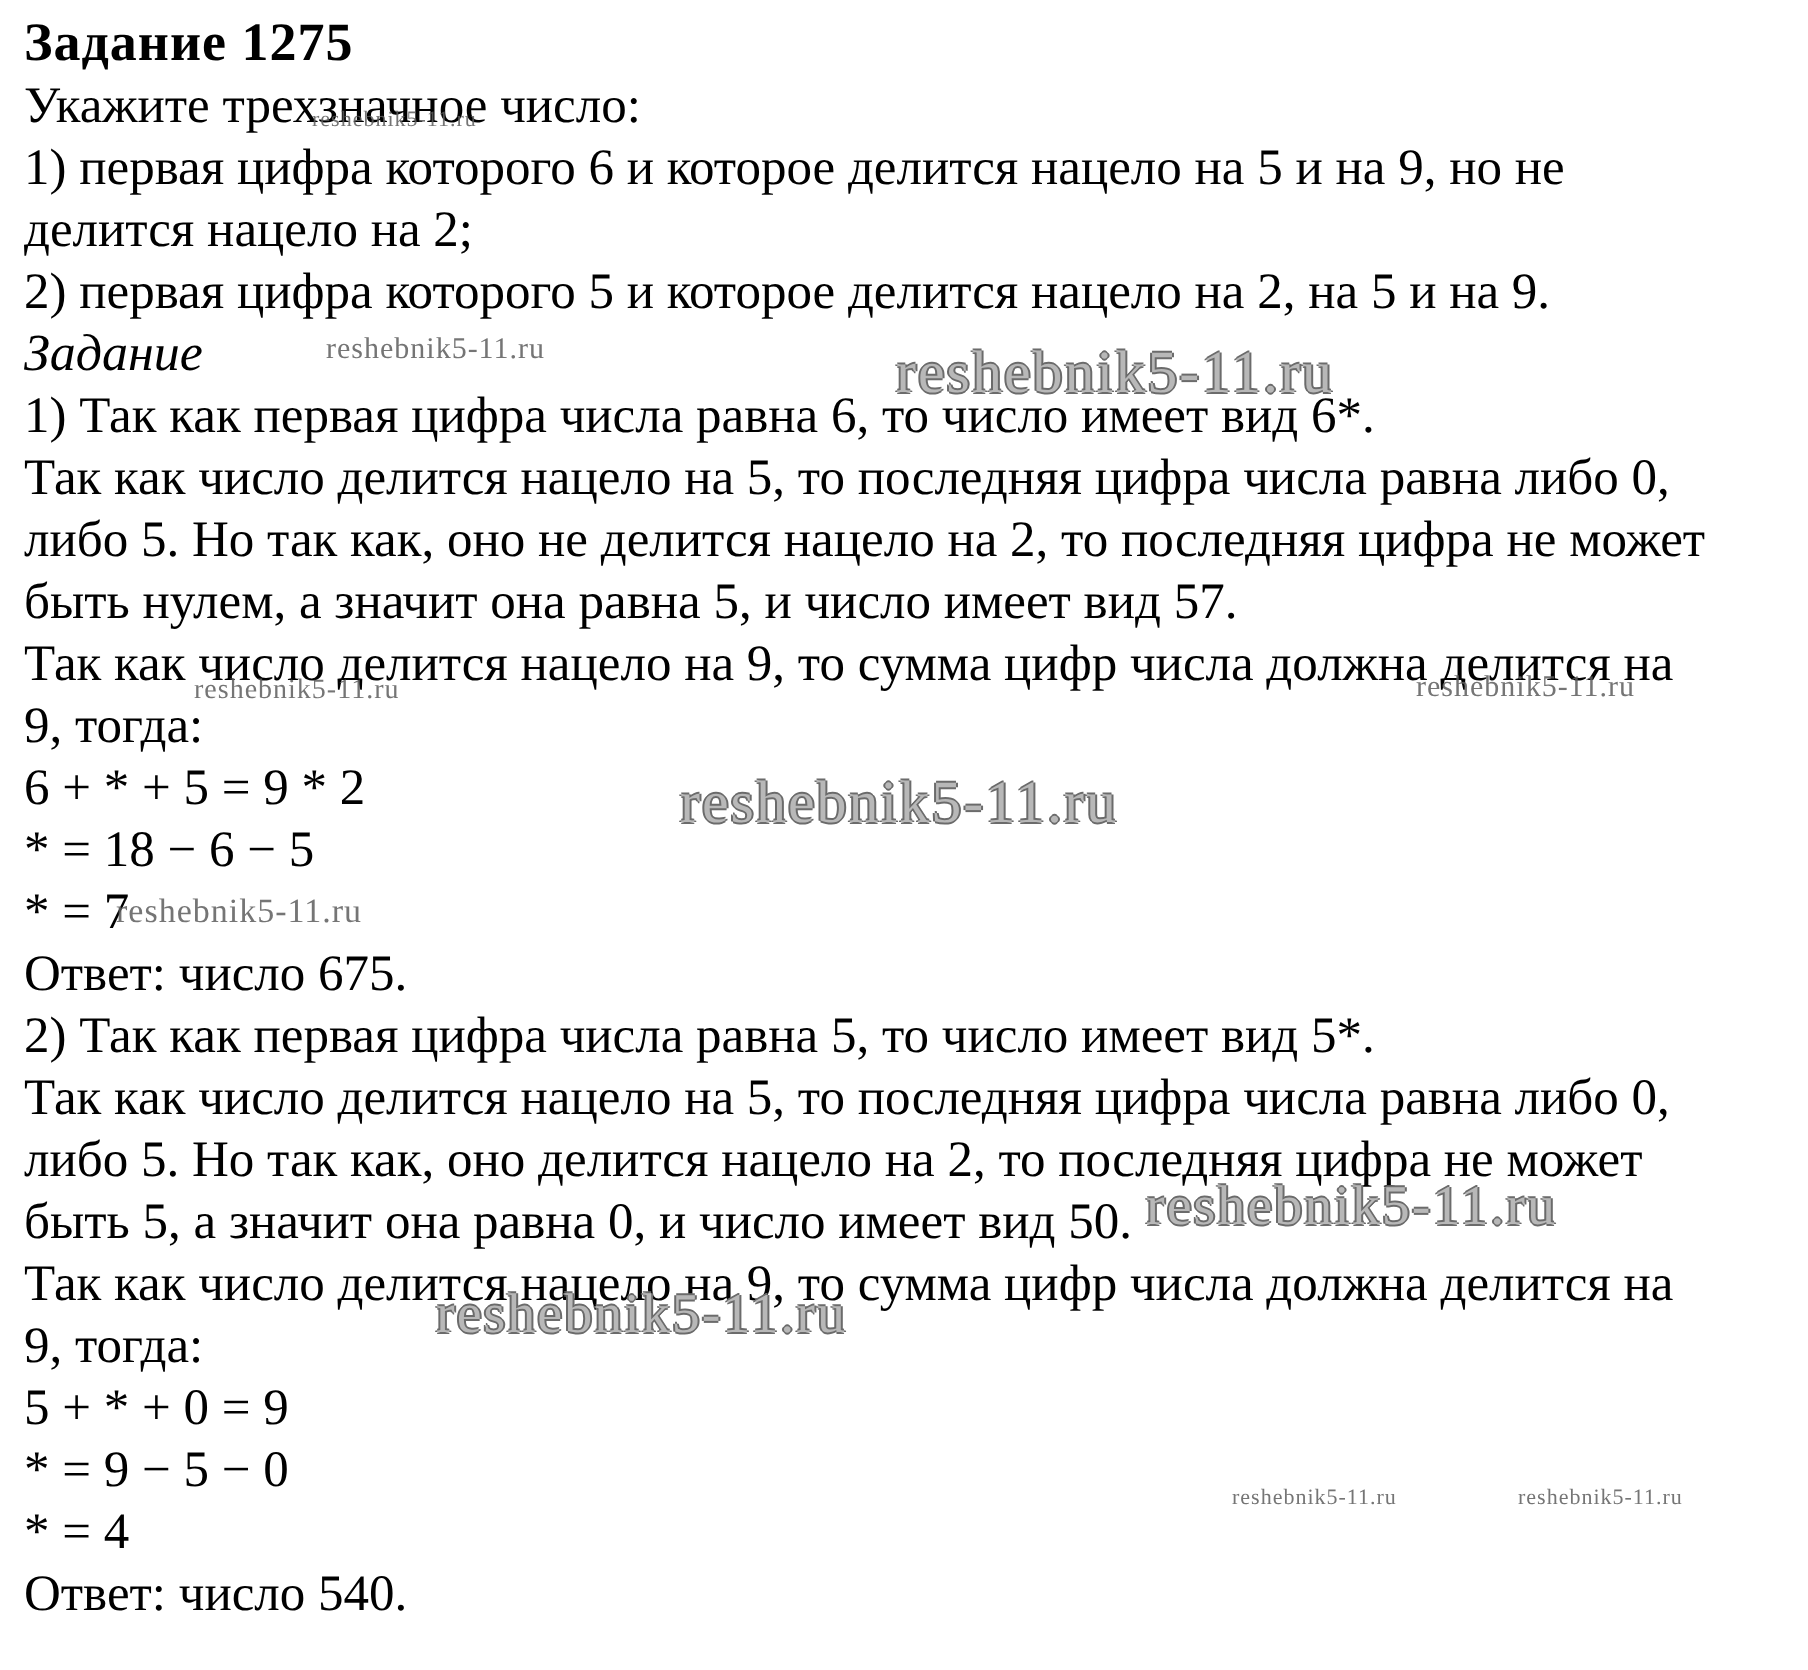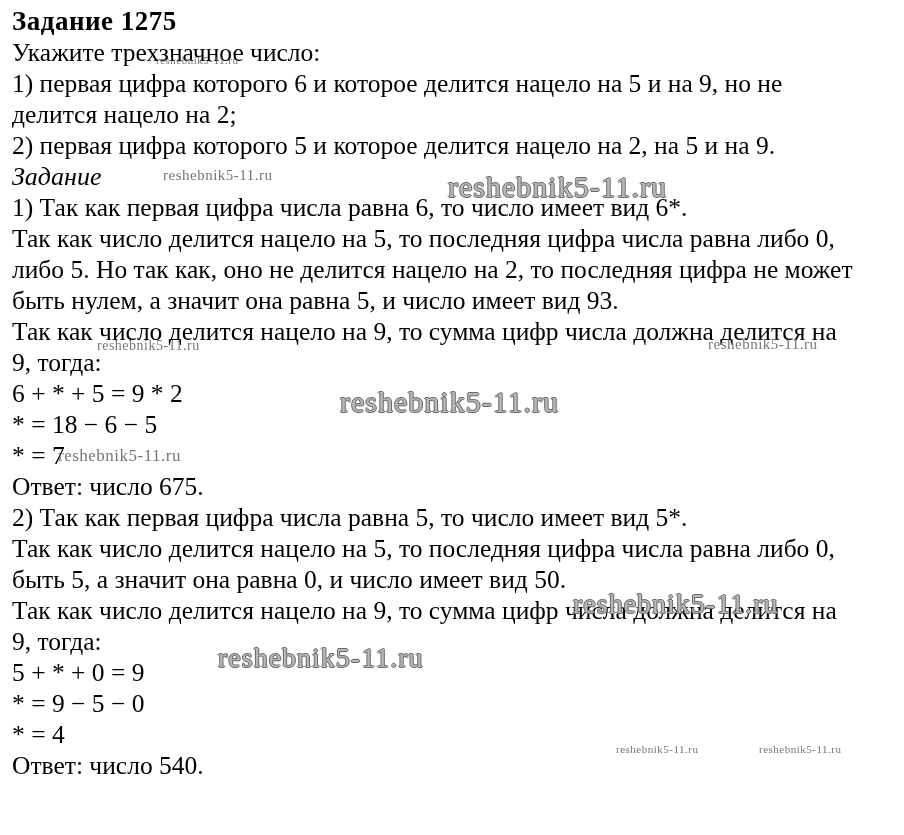--- a/index.html
+++ b/index.html
@@ -71,29 +71,30 @@
     <h1 class="doc-title">Задание 1275</h1>
     <div>
         <div class="line">Укажите трехзначное число:</div>
         <div class="line">1) первая цифра которого 6 и которое делится нацело на 5 и на 9, но не</div>
         <div class="line">делится нацело на 2;</div>
         <div class="line">2) первая цифра которого 5 и которое делится нацело на 2, на 5 и на 9.</div>
         <div class="line italic">Задание</div>
         <div class="line">1) Так как первая цифра числа равна 6, то число имеет вид 6*.</div>
         <div class="line">Так как число делится нацело на 5, то последняя цифра числа равна либо 0,</div>
         <div class="line">либо 5. Но так как, оно не делится нацело на 2, то последняя цифра не может</div>
-        <div class="line">быть нулем, а значит она равна 5, и число имеет вид 93.</div>
+        <div class="line">быть нулем, а значит она равна 5, и число имеет вид 57.</div>
         <div class="line">Так как число делится нацело на 9, то сумма цифр числа должна делится на</div>
         <div class="line">9, тогда:</div>
         <div class="line">6 + * + 5 = 9 * 2</div>
         <div class="line">* = 18 − 6 − 5</div>
         <div class="line">* = 7</div>
         <div class="line">Ответ: число 675.</div>
         <div class="line">2) Так как первая цифра числа равна 5, то число имеет вид 5*.</div>
         <div class="line">Так как число делится нацело на 5, то последняя цифра числа равна либо 0,</div>
+        <div class="line">либо 5. Но так как, оно делится нацело на 2, то последняя цифра не может</div>
         <div class="line">быть 5, а значит она равна 0, и число имеет вид 50.</div>
         <div class="line">Так как число делится нацело на 9, то сумма цифр числа должна делится на</div>
         <div class="line">9, тогда:</div>
         <div class="line">5 + * + 0 = 9</div>
         <div class="line">* = 9 − 5 − 0</div>
         <div class="line">* = 4</div>
         <div class="line">Ответ: число 540.</div>
       </div>
   </div>
   <div>

